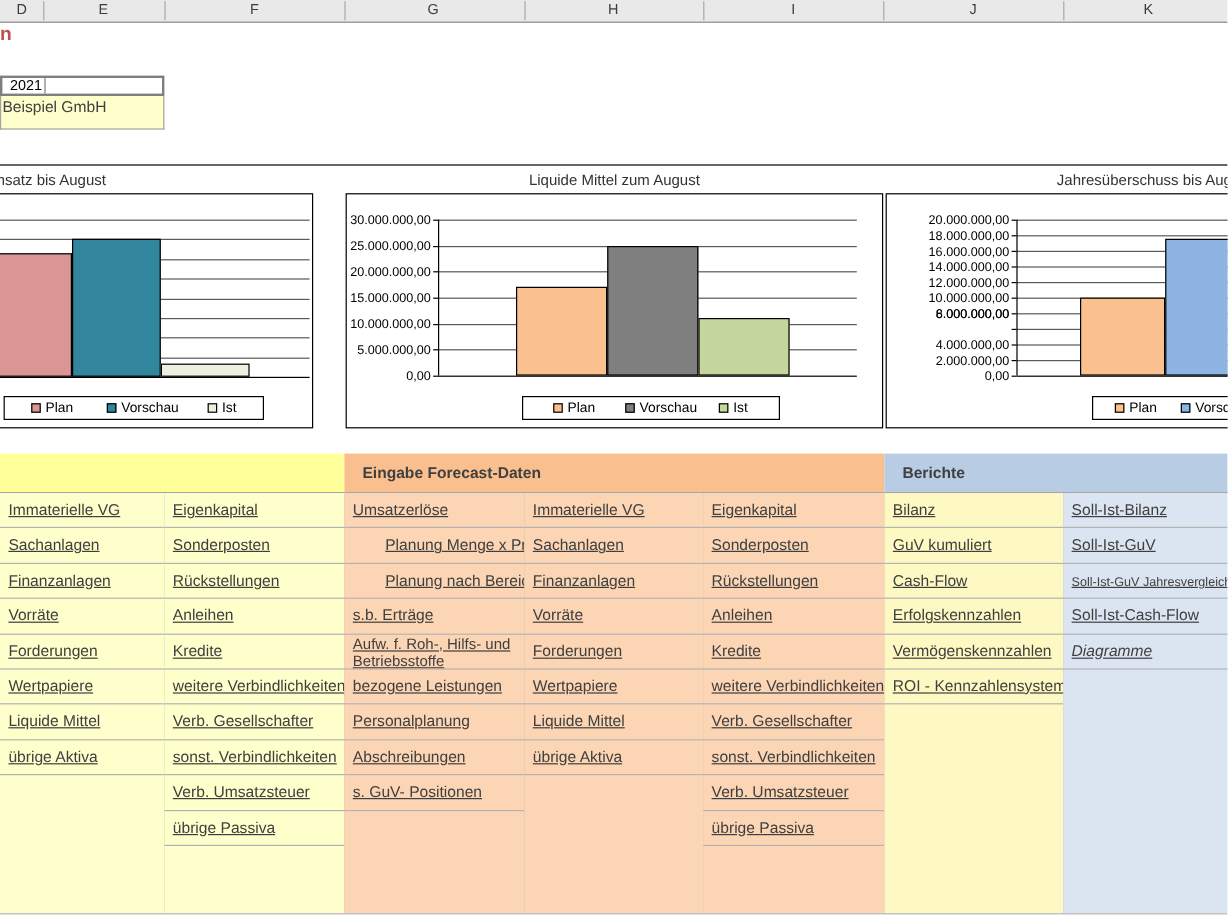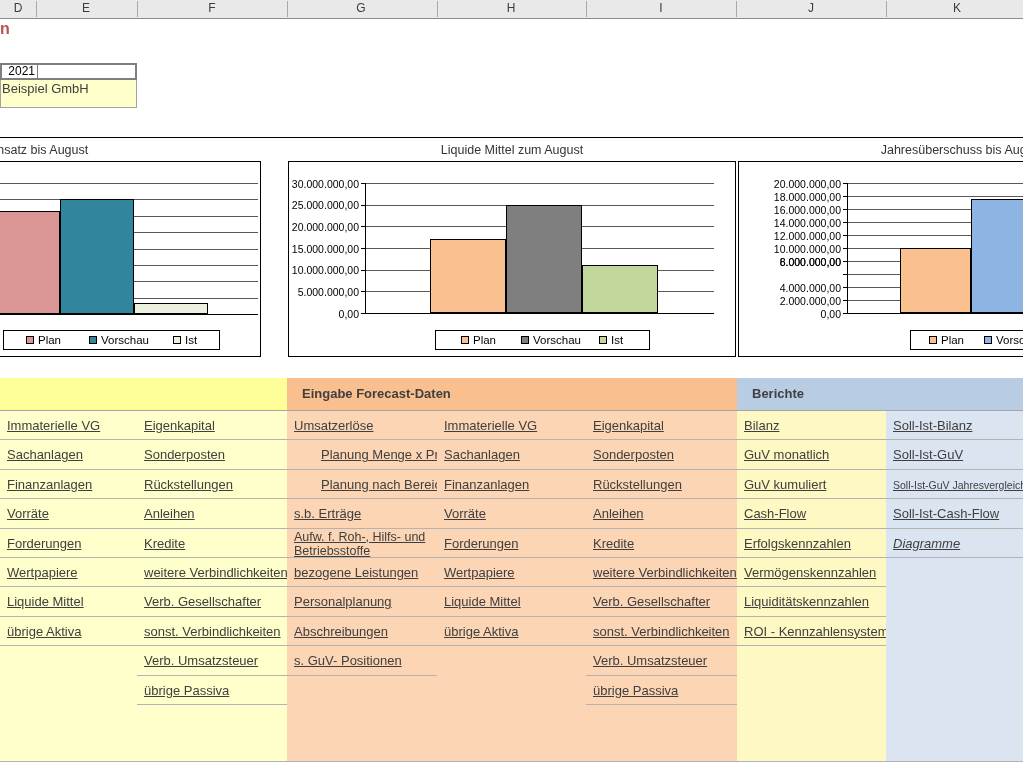--- a/index.html
+++ b/index.html
@@ -238,26 +238,24 @@
       <div class="nav-cell" style="height: 29.4px; line-height: 28.4px; padding-left: 7px; padding-top: 0px;"><span class="nav-link">Kredite</span></div>
       <div class="nav-cell" style="height: 29.4px; line-height: 28.4px; padding-left: 7px; padding-top: 0px;"><span class="nav-link">weitere Verbindlichkeiten</span></div>
       <div class="nav-cell" style="height: 29.4px; line-height: 28.4px; padding-left: 7px; padding-top: 0px;"><span class="nav-link">Verb. Gesellschafter</span></div>
       <div class="nav-cell" style="height: 29.4px; line-height: 28.4px; padding-left: 7px; padding-top: 0px;"><span class="nav-link">sonst. Verbindlichkeiten</span></div>
       <div class="nav-cell" style="height: 29.4px; line-height: 28.4px; padding-left: 7px; padding-top: 0px;"><span class="nav-link">Verb. Umsatzsteuer</span></div>
       <div class="nav-cell" style="height: 29.4px; line-height: 28.4px; padding-left: 7px; padding-top: 0px;"><span class="nav-link">übrige Passiva</span></div>
       <div style="height: 56px;"></div>
     </div>
     <div class="nav-col" style="left: 737px; width: 149px; background: #fef9c3; border-right: 1px solid rgb(179, 179, 179);">
       <div class="nav-cell" style="height: 29.4px; line-height: 28.4px; padding-left: 7px; padding-top: 0px;"><span class="nav-link">Bilanz</span></div>
-      <div class="nav-cell" style="height: 29.4px; line-height: 28.4px; padding-left: 7px; padding-top: 0px;"><span class="nav-link">GuV monatlich</span></div>
       <div class="nav-cell" style="height: 29.4px; line-height: 28.4px; padding-left: 7px; padding-top: 0px;"><span class="nav-link">GuV kumuliert</span></div>
       <div class="nav-cell" style="height: 29.4px; line-height: 28.4px; padding-left: 7px; padding-top: 0px;"><span class="nav-link">Cash-Flow</span></div>
       <div class="nav-cell" style="height: 29.4px; line-height: 28.4px; padding-left: 7px; padding-top: 0px;"><span class="nav-link">Erfolgskennzahlen</span></div>
       <div class="nav-cell" style="height: 29.4px; line-height: 28.4px; padding-left: 7px; padding-top: 0px;"><span class="nav-link">Vermögenskennzahlen</span></div>
-      <div class="nav-cell" style="height: 29.4px; line-height: 28.4px; padding-left: 7px; padding-top: 0px;"><span class="nav-link">Liquiditätskennzahlen</span></div>
       <div class="nav-cell" style="height: 29.4px; line-height: 28.4px; padding-left: 7px; padding-top: 0px;"><span class="nav-link">ROI - Kennzahlensystem</span></div>
       <div style="height: 114.8px;"></div>
     </div>
     <div class="nav-col" style="left: 886px; width: 137px; background: rgb(219, 229, 241); border-right: none;">
       <div class="nav-cell" style="height: 29.4px; line-height: 28.4px; padding-left: 7px; padding-top: 0px;"><span class="nav-link">Soll-Ist-Bilanz</span></div>
       <div class="nav-cell" style="height: 29.4px; line-height: 28.4px; padding-left: 7px; padding-top: 0px;"><span class="nav-link">Soll-Ist-GuV</span></div>
       <div class="nav-cell" style="height: 29.4px; line-height: 28.4px; padding-left: 7px; padding-top: 0px;"><span class="nav-link small">Soll-Ist-GuV Jahresvergleich</span></div>
       <div class="nav-cell" style="height: 29.4px; line-height: 28.4px; padding-left: 7px; padding-top: 0px;"><span class="nav-link">Soll-Ist-Cash-Flow</span></div>
       <div class="nav-cell" style="height: 29.4px; line-height: 28.4px; padding-left: 7px; padding-top: 0px; font-style: italic;"><span class="nav-link">Diagramme</span></div>
       <div style="height: 203px;"></div>

